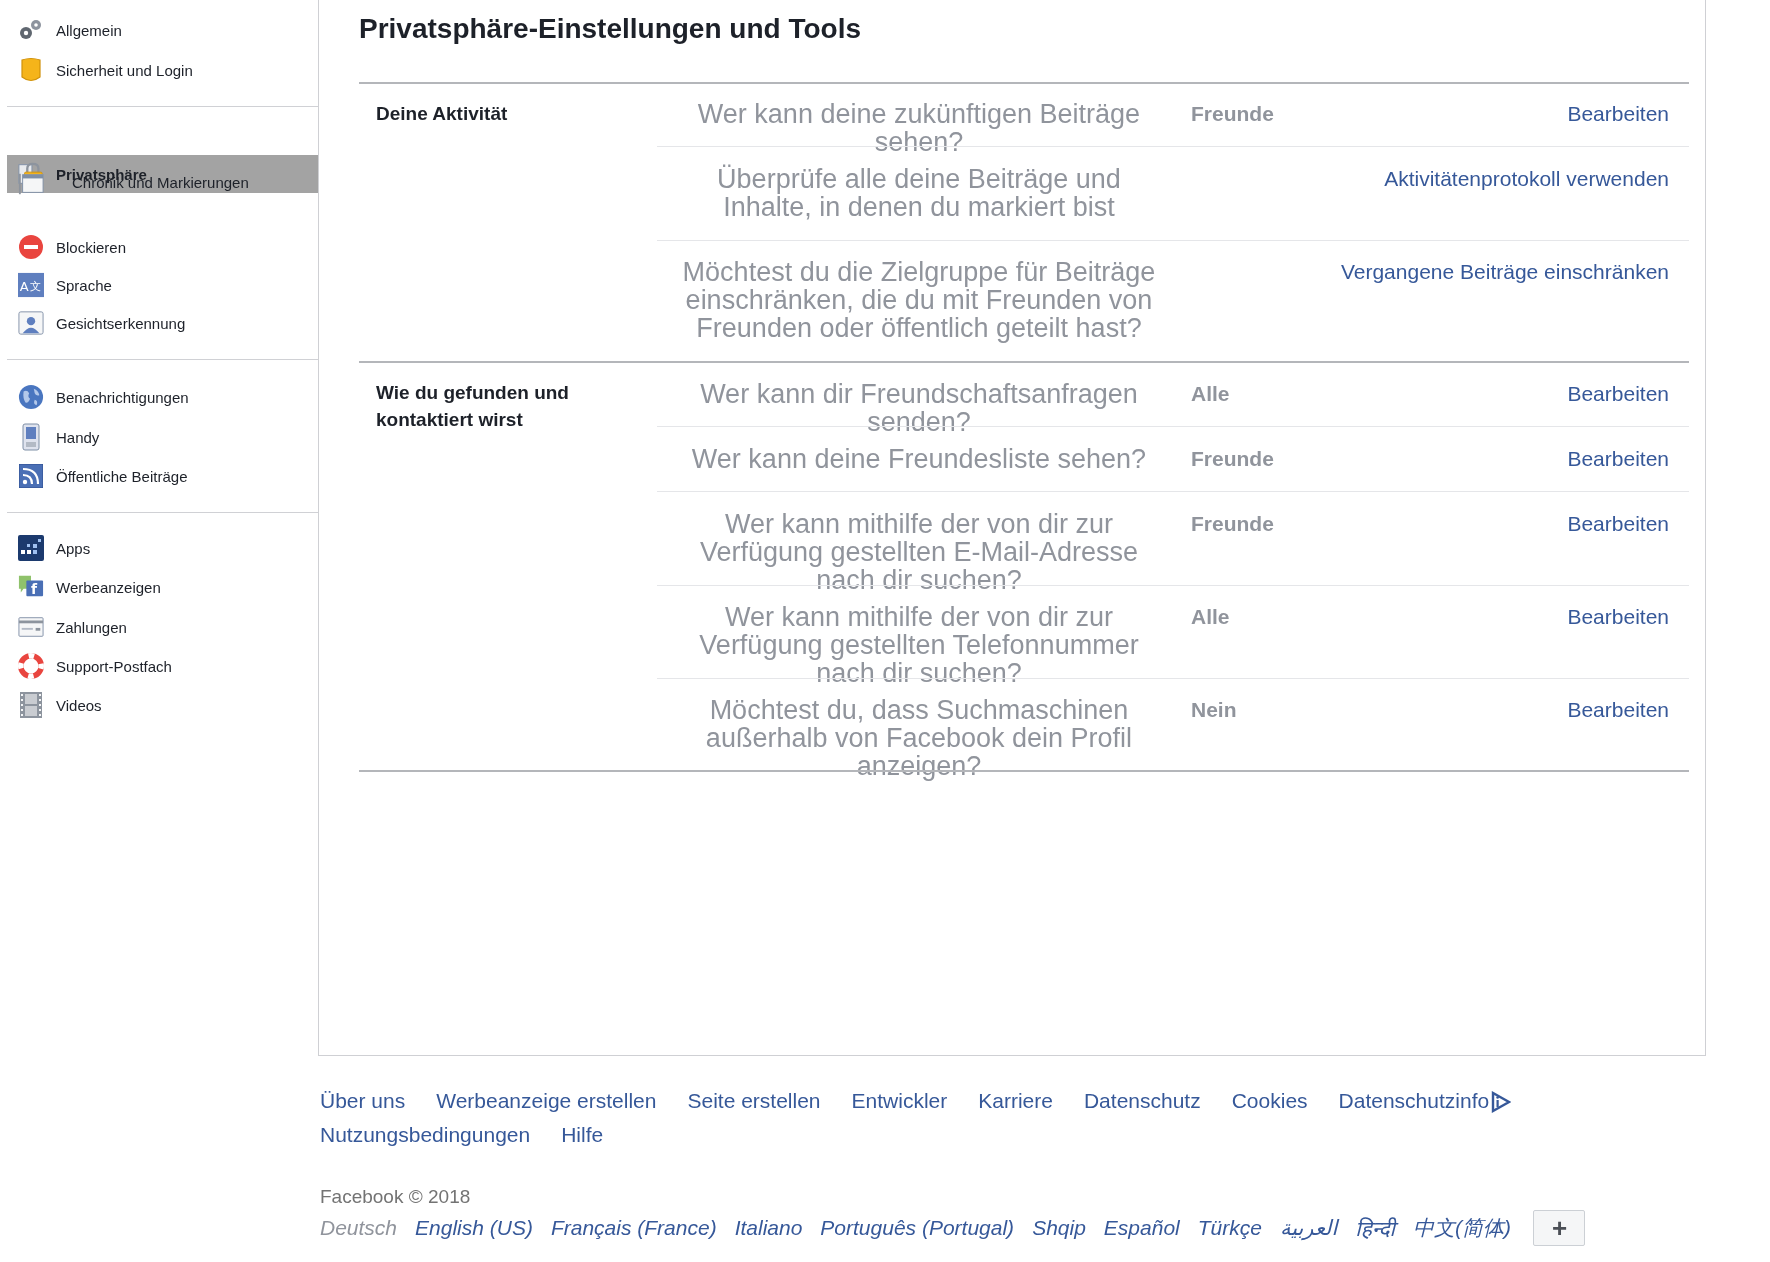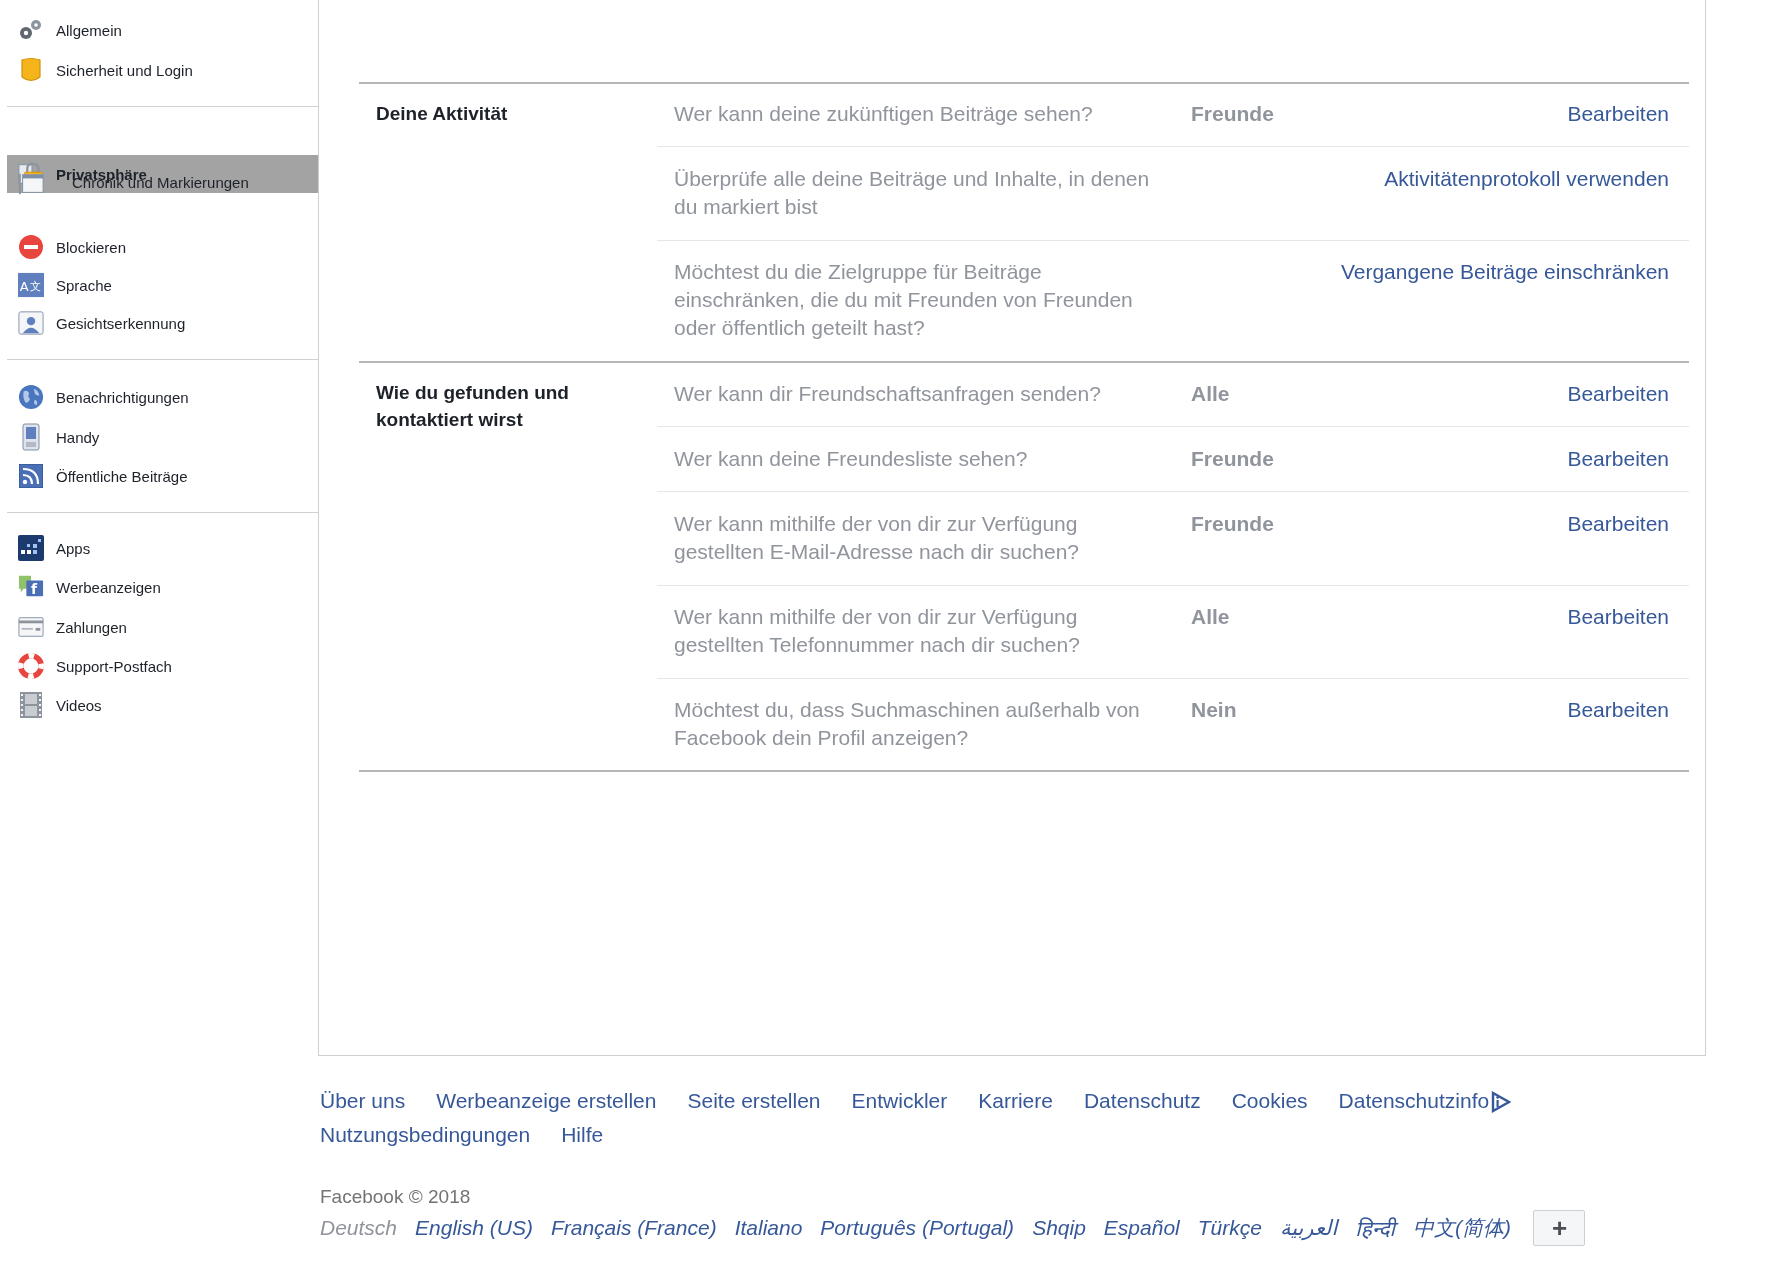--- a/index.html
+++ b/index.html
@@ -34,21 +34,21 @@
   }
   .page-title {
     position:absolute; left:40px; top:14px; font-size:28px; font-weight:bold; color:#1d2129;
   }
   .hr-strong { position:absolute; left:40px; width:1330px; height:2px; background:#b4b6ba; }
   .hr-light { position:absolute; left:338px; width:1032px; height:1px; background:#e5e6e9; }
   .sec-label {
     position:absolute; left:57px; font-size:19px; font-weight:bold; color:#1d2129; line-height:27px; width:250px;
   }
   .q {
-    position:absolute; left:355px; font-size:21px; color:#90949c; line-height:28px; width:490px;
+    position:absolute; left:355px; font-size:27px; color:#90949c; line-height:28px; width:490px;text-align:center;
   }
   .val {
     position:absolute; left:872px; font-size:21px; font-weight:bold; color:#90949c; line-height:28px;
   }
   .act {
     position:absolute; right:36px; font-size:21px; color:#365899; line-height:28px; cursor:pointer; white-space:nowrap;
   }
 
   
   .footer { position:absolute; left:320px; top:1080px; width:1400px; }
@@ -237,20 +237,21 @@
             <rect x="20" y="18" width="2" height="2"></rect>
             <rect x="20" y="23" width="2" height="2"></rect>
           </g>
         </svg>
     </span>
     <span class="lbl">Videos</span>
   </div>
 </nav>
 
 <main class="panel">
+  <h1 class="page-title" style="margin:0">Privatsphäre-Einstellungen und Tools</h1>
 
   <div class="hr-strong" style="top:83px"></div>
 
   <div class="sec-label" style="top:101px">Deine Aktivität</div>
 
   <div>
     <div class="q" style="top:101px">Wer kann deine zukünftigen Beiträge sehen?</div>
     <div class="val" style="top:101px">Freunde</div>
     <div class="act" style="top:101px">Bearbeiten</div>
   </div>

